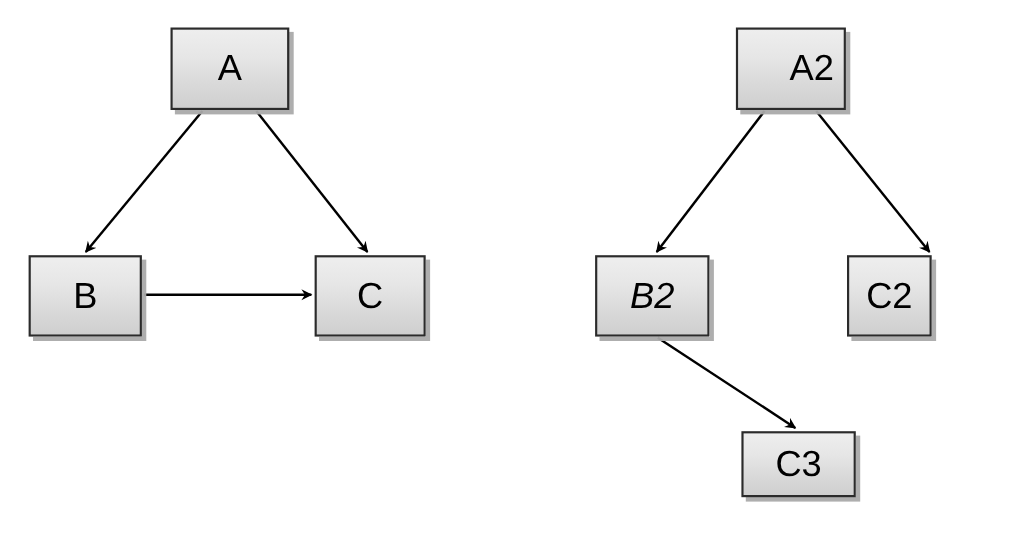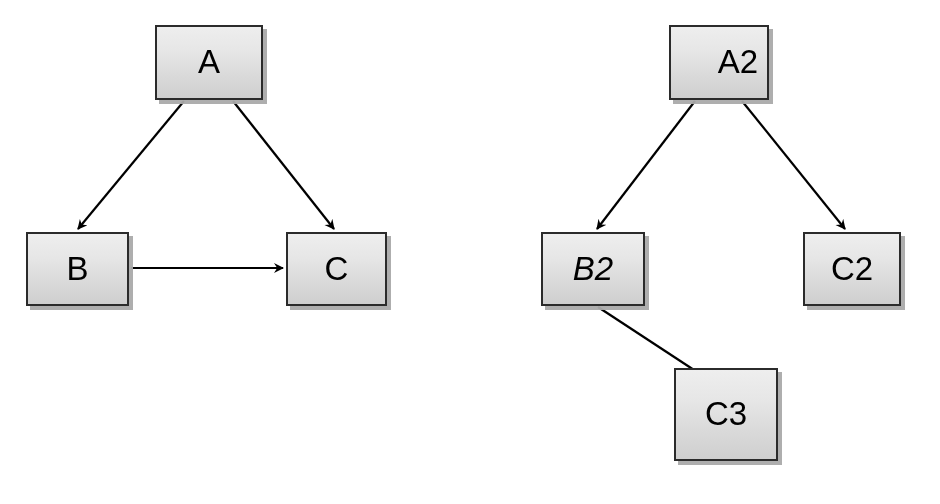--- a/index.html
+++ b/index.html
@@ -76,21 +76,21 @@
       </div>
       <div class="node" style="left: 286px; top: 232px; width: 101px; height: 74px;">
         <span class="node-label">C</span>
       </div>
       <div class="node" style="left: 669px; top: 25px; width: 100px; height: 75px; padding-left: 38px;">
         <span class="node-label">A2</span>
       </div>
       <div class="node" style="left: 541px; top: 232px; width: 104px; height: 74px; font-style: italic;">
         <span class="node-label">B2</span>
       </div>
-      <div class="node" style="left: 803px; top: 232px; width: 98px; height: 74px; text-align: center;">
+      <div class="node" style="left: 770px; top: 232px; width: 77px; height: 74px; text-align: center;">
         <span class="node-label">C2</span>
       </div>
-      <div class="node" style="left: 674px; top: 368px; width: 104px; height: 93px;">
+      <div class="node" style="left: 674px; top: 392px; width: 104px; height: 60px;">
         <span class="node-label">C3</span>
       </div>
     </div>
 
 </div>
 
 </body></html>

